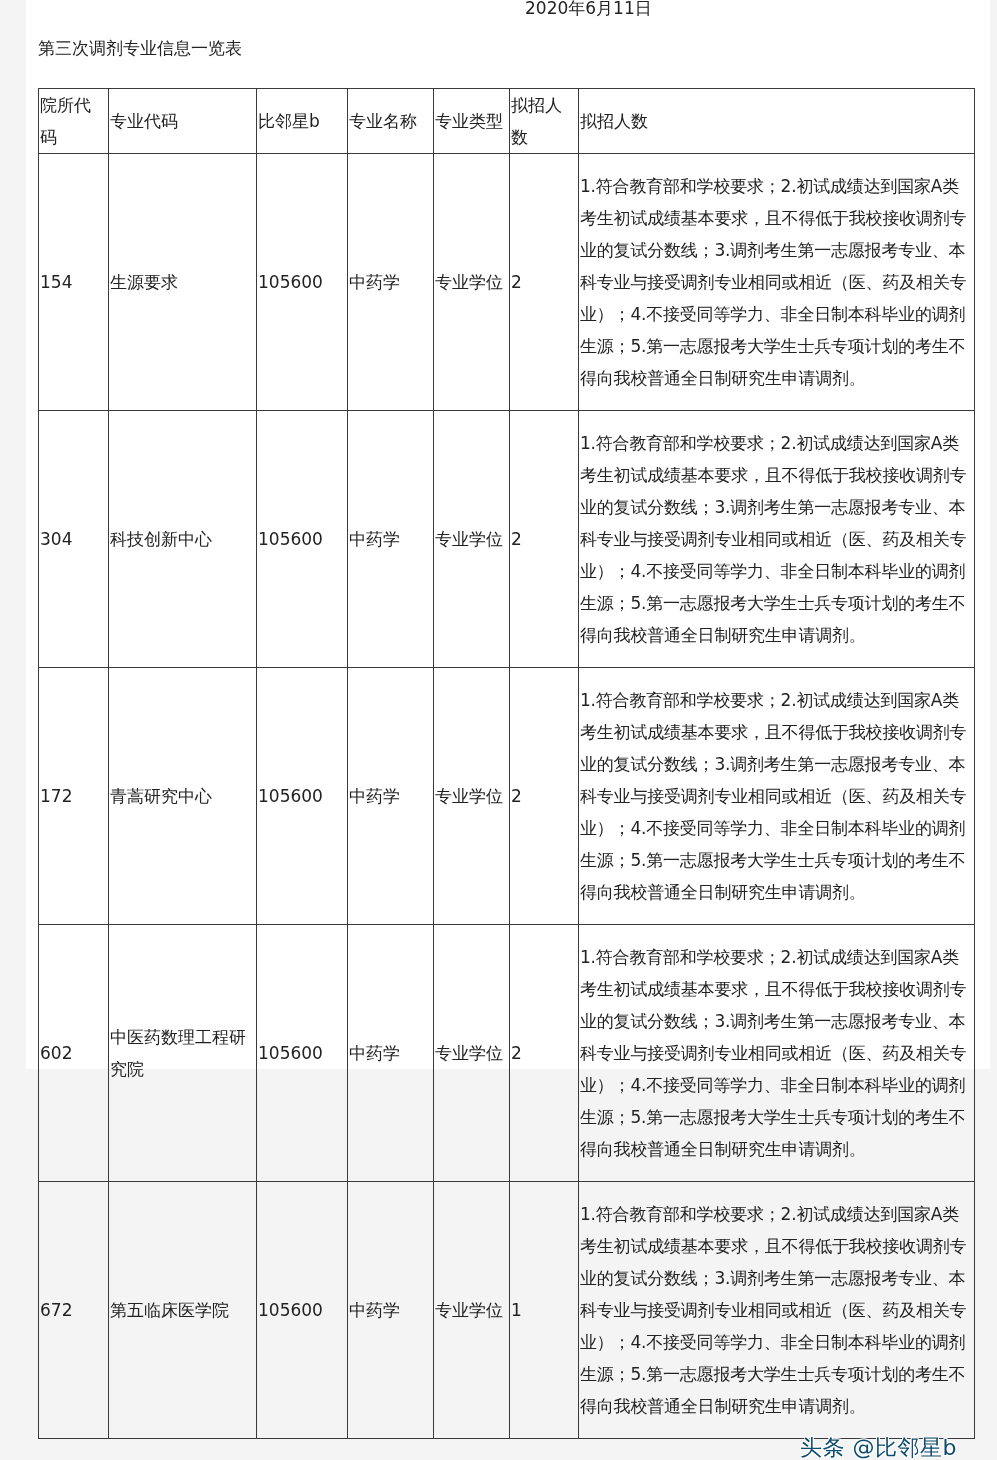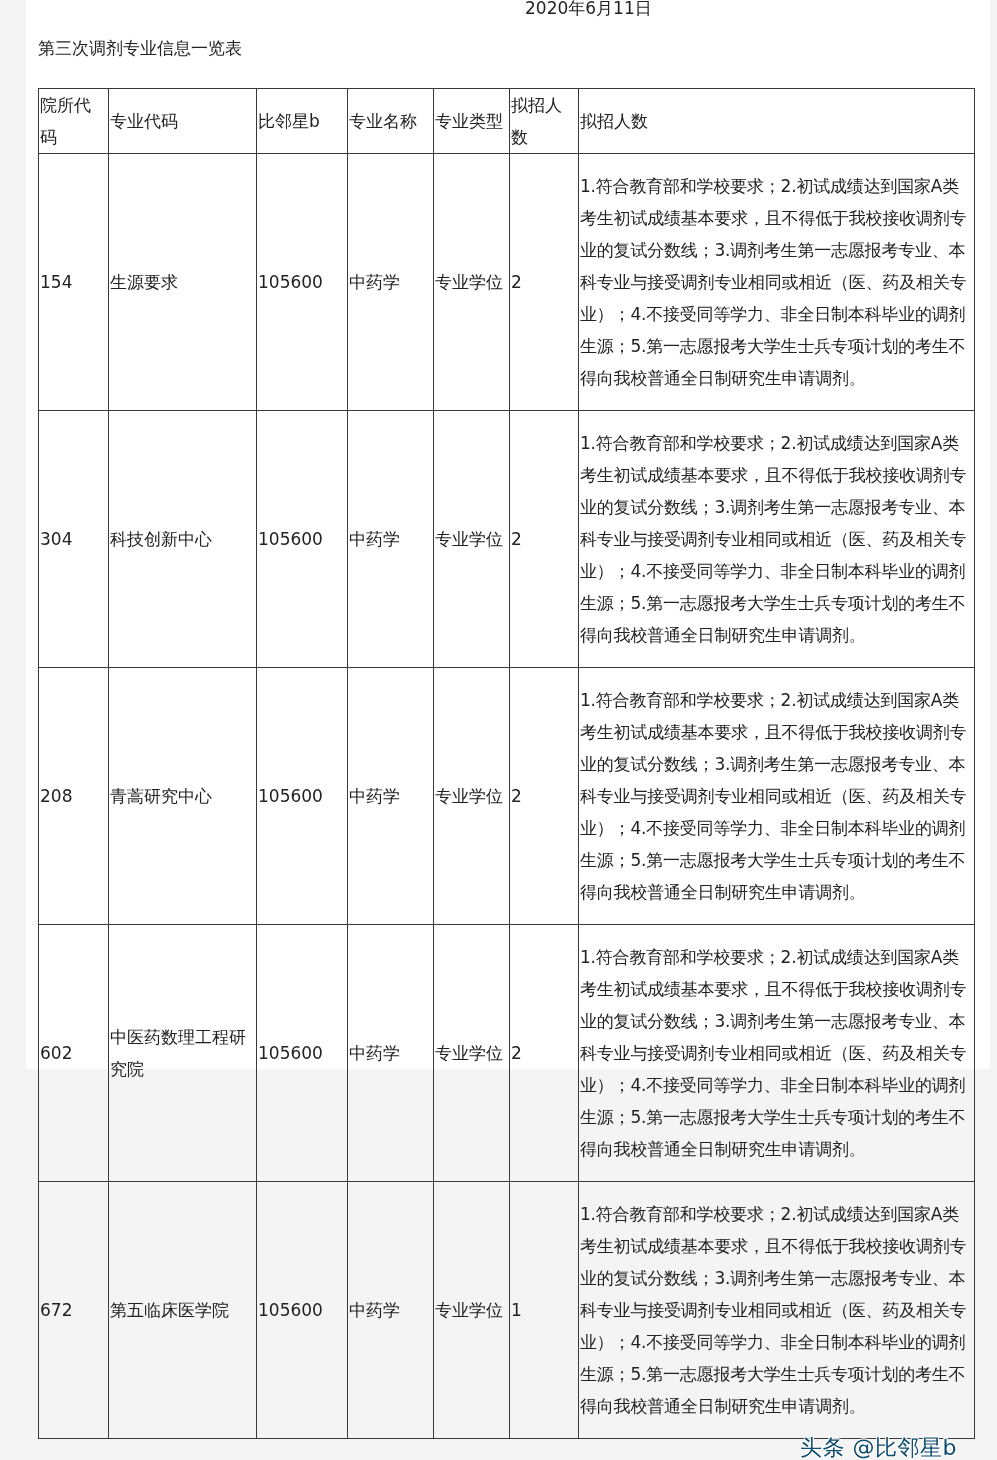--- a/index.html
+++ b/index.html
@@ -88,21 +88,21 @@
     <tr>
       <td>304</td>
       <td>科技创新中心</td>
       <td>105600</td>
       <td>中药学</td>
       <td>专业学位</td>
       <td>2</td>
       <td class="req">1.符合教育部和学校要求；2.初试成绩达到国家A类考生初试成绩基本要求，且不得低于我校接收调剂专业的复试分数线；3.调剂考生第一志愿报考专业、本科专业与接受调剂专业相同或相近（医、药及相关专业）；4.不接受同等学力、非全日制本科毕业的调剂生源；5.第一志愿报考大学生士兵专项计划的考生不得向我校普通全日制研究生申请调剂。</td>
     </tr>
     <tr>
-      <td>208</td>
+      <td>172</td>
       <td>青蒿研究中心</td>
       <td>105600</td>
       <td>中药学</td>
       <td>专业学位</td>
       <td>2</td>
       <td class="req">1.符合教育部和学校要求；2.初试成绩达到国家A类考生初试成绩基本要求，且不得低于我校接收调剂专业的复试分数线；3.调剂考生第一志愿报考专业、本科专业与接受调剂专业相同或相近（医、药及相关专业）；4.不接受同等学力、非全日制本科毕业的调剂生源；5.第一志愿报考大学生士兵专项计划的考生不得向我校普通全日制研究生申请调剂。</td>
     </tr>
     <tr>
       <td>602</td>
       <td>中医药数理工程研究院</td>

